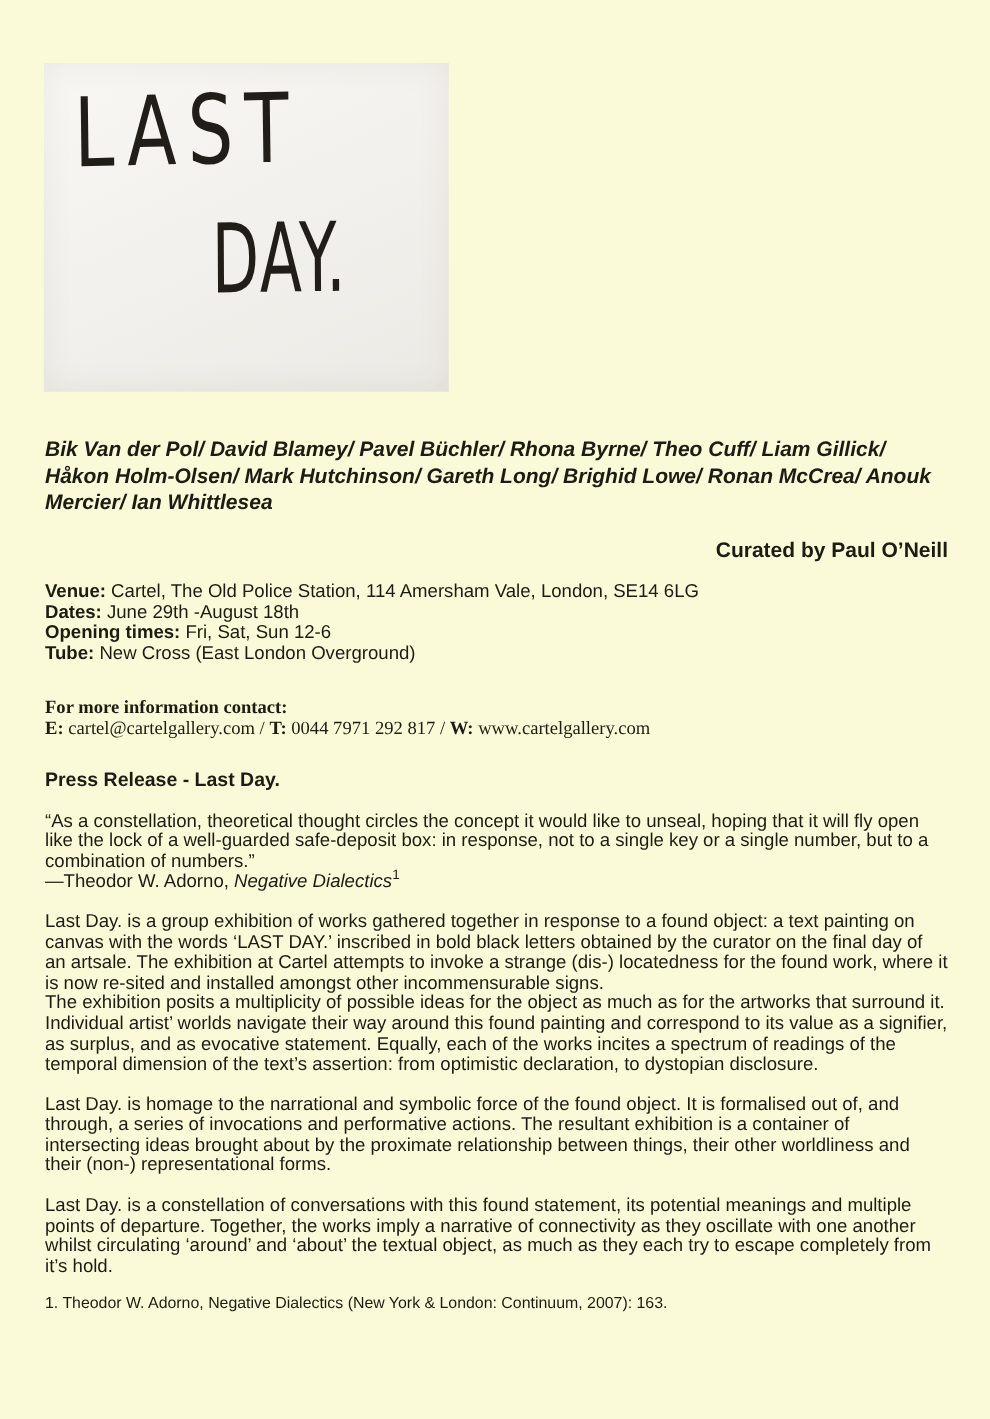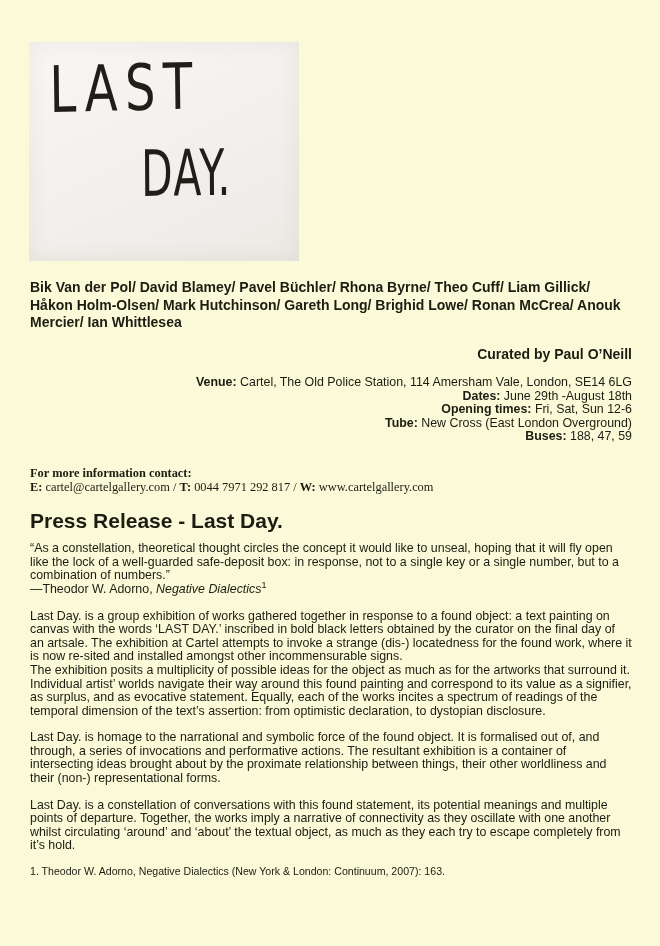--- a/index.html
+++ b/index.html
@@ -44,38 +44,39 @@
     transform: scaleX(0.75) rotate(-1deg);
   }
   .artwork .paint-day {
     left: 112px; top: 100px;
     letter-spacing: 2px;
     transform: scaleX(0.64) rotate(-0.5deg);
   }
 
   
   .artists {
-    margin-top: 18px;
+    margin-top: 30px;
     font-size: 14px;
     font-weight: bold;
     line-height: 17.5px;
+    font-style: italic;
   }
   .curated {
     margin-top: 14px;
     font-size: 14px;
     font-weight: bold;
     line-height: 17.5px;
     text-align: right;
   }
-  .details { margin-top: 13px; text-align: right; }
+  .details { margin-top: 13px; }
   .details .row b { font-weight: bold; }
   .contact { margin-top: 23px; font-family: Liberation Serif, serif; }
   .pr-heading {
     margin-top: 18px;
-    font-size: 21px;
+    font-size: 13px;
     font-weight: bold;
     line-height: 18px;
   }
   .quote { margin-top: 12px; }
   .quote i { font-style: italic; }
   sup { font-size: 9px; line-height: 0; vertical-align: super; }
   .para { margin-top: 13px; }
   .para + .para { margin-top: 13px; }
   .para b { font-weight: normal; }
   .footnote {
@@ -96,21 +97,20 @@
 
   <p class="artists">Bik Van der Pol/ David Blamey/ Pavel Büchler/ Rhona Byrne/ Theo Cuff/ Liam Gillick/ Håkon Holm-Olsen/ Mark Hutchinson/ Gareth Long/ Brighid Lowe/ Ronan McCrea/ Anouk Mercier/ Ian Whittlesea</p>
 
   <p class="curated">Curated by Paul O’Neill</p>
 
   <div class="details">
     <div class="row"><b>Venue:</b><span> Cartel, The Old Police Station, 114 Amersham Vale, London, SE14 6LG</span></div>
     <div class="row"><b>Dates:</b><span> June 29th -August 18th</span></div>
     <div class="row"><b>Opening times:</b><span> Fri, Sat, Sun 12-6</span></div>
     <div class="row"><b>Tube:</b><span> New Cross (East London Overground)</span></div>
-    <div class="row"><b>Buses:</b><span> 188, 47, 59</span></div>
   </div>
 
   <div class="contact">
     <div class="row"><b>For more information contact:</b></div>
     <div class="row"><b>E:</b><span> cartel@cartelgallery.com / </span><b>T:</b><span> 0044 7971 292 817 / </span><b>W:</b><span> www.cartelgallery.com</span></div>
   </div>
 
   <h2 class="pr-heading">Press Release - Last Day.</h2>
 
   <p class="quote"><span>“As a constellation, theoretical thought circles the concept it would like to unseal, hoping that it will fly open like the lock of a well-guarded safe-deposit box: in response, not to a single key or a single number, but to a combination of numbers.”</span><br><span><span>—Theodor W. Adorno, </span><i>Negative Dialectics</i><sup>1</sup></span></p>

